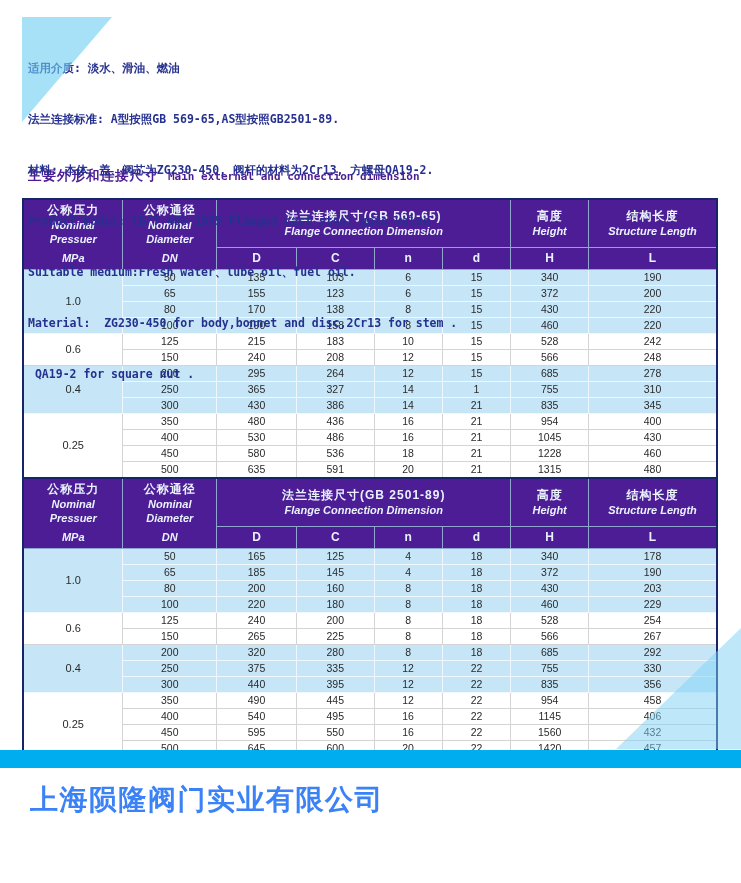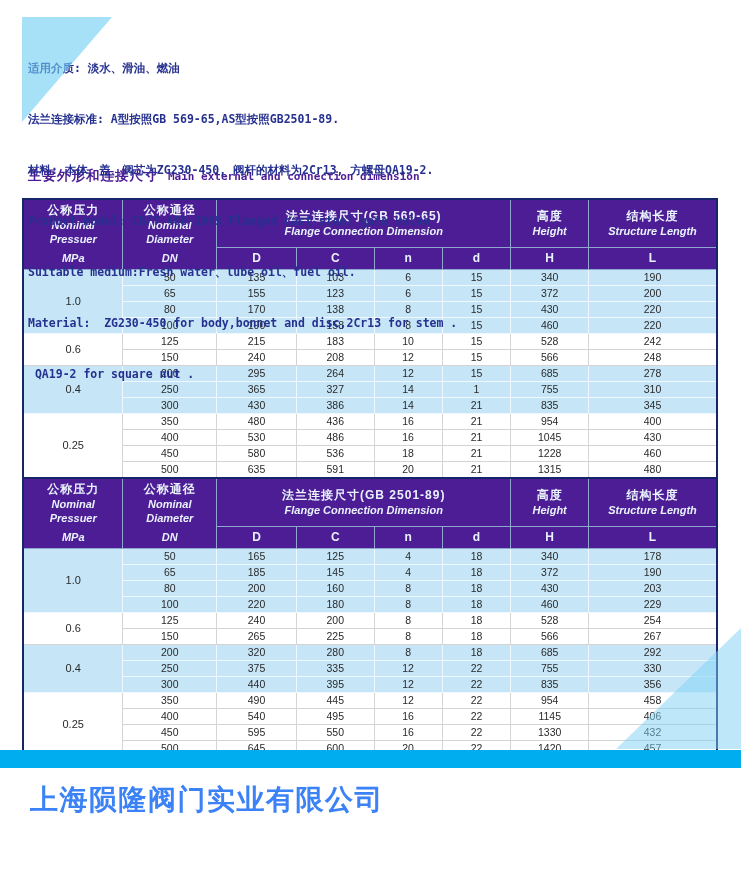--- a/index.html
+++ b/index.html
@@ -393,21 +393,21 @@
           <td>22</td>
           <td>1145</td>
           <td>406</td>
         </tr>
         <tr class="plain">
           <td>450</td>
           <td>595</td>
           <td>550</td>
           <td>16</td>
           <td>22</td>
-          <td>1330</td>
+          <td>1560</td>
           <td>432</td>
         </tr>
         <tr class="plain">
           <td>500</td>
           <td>645</td>
           <td>600</td>
           <td>20</td>
           <td>22</td>
           <td>1420</td>
           <td>457</td>

